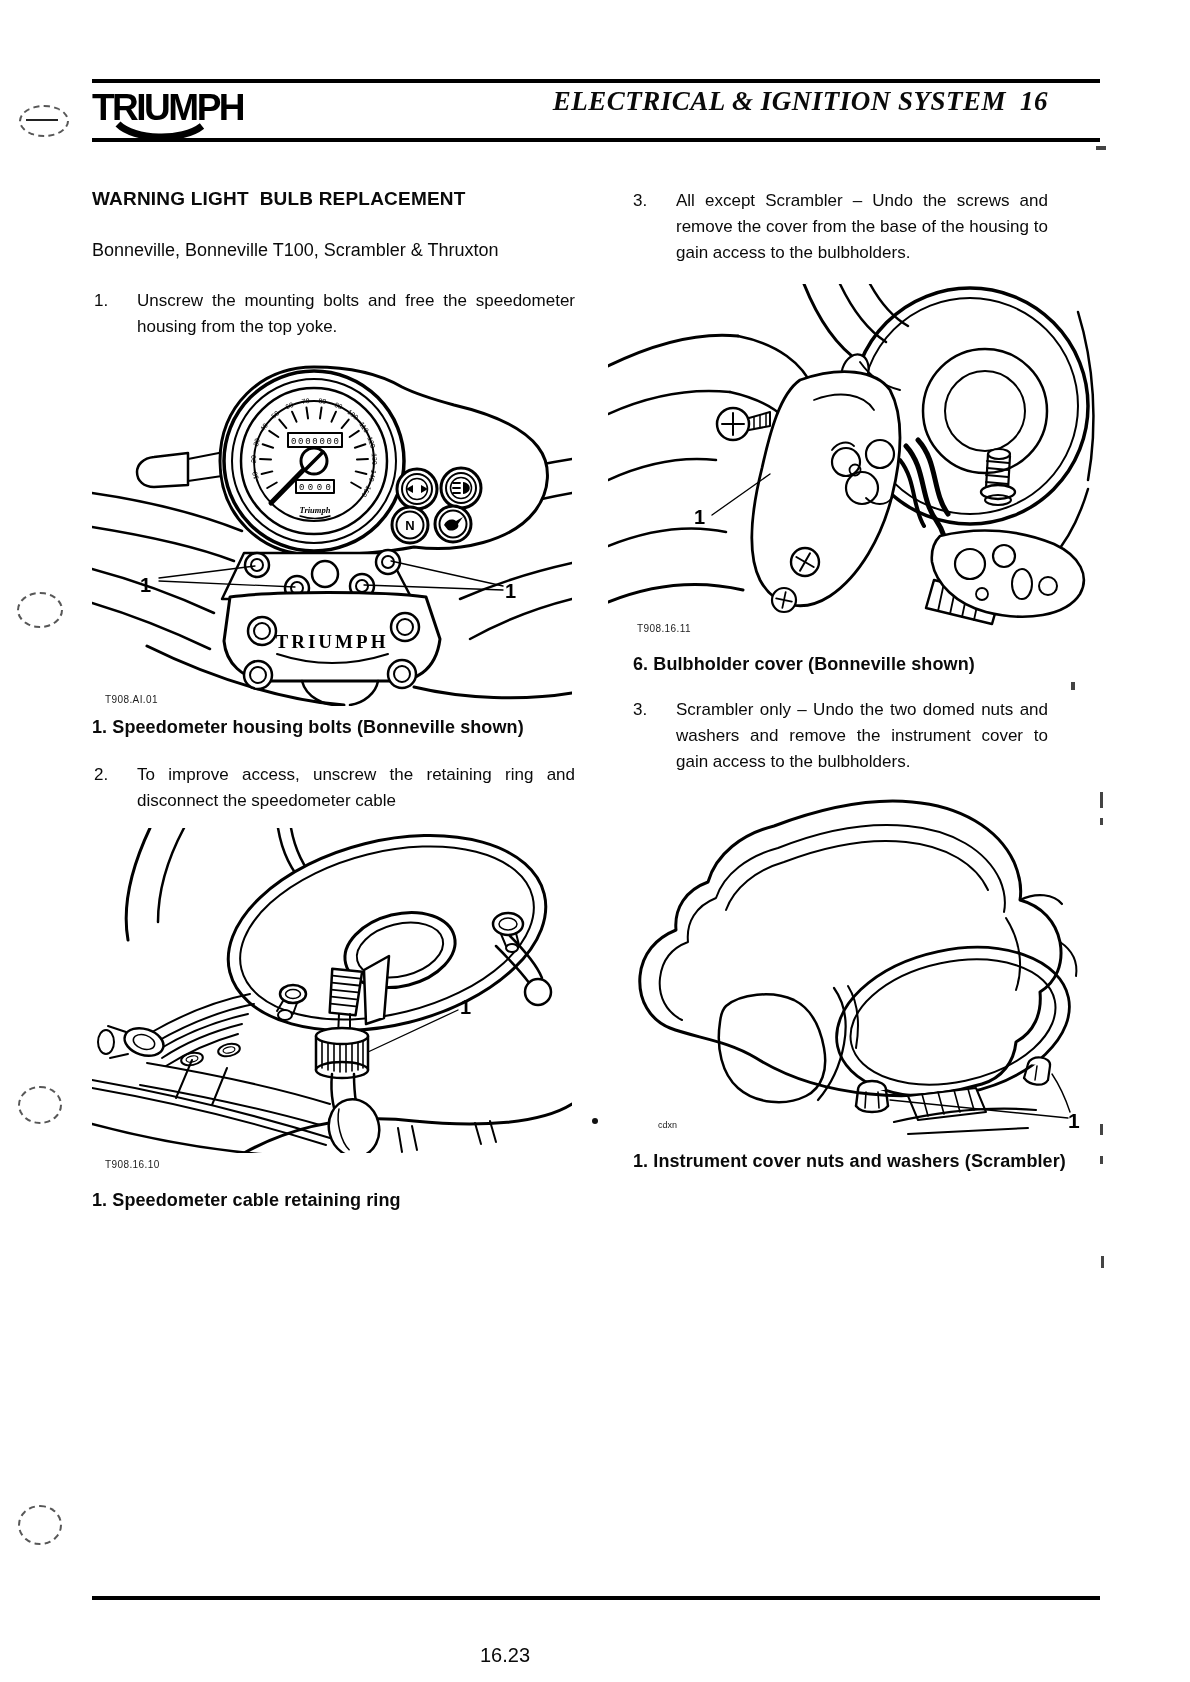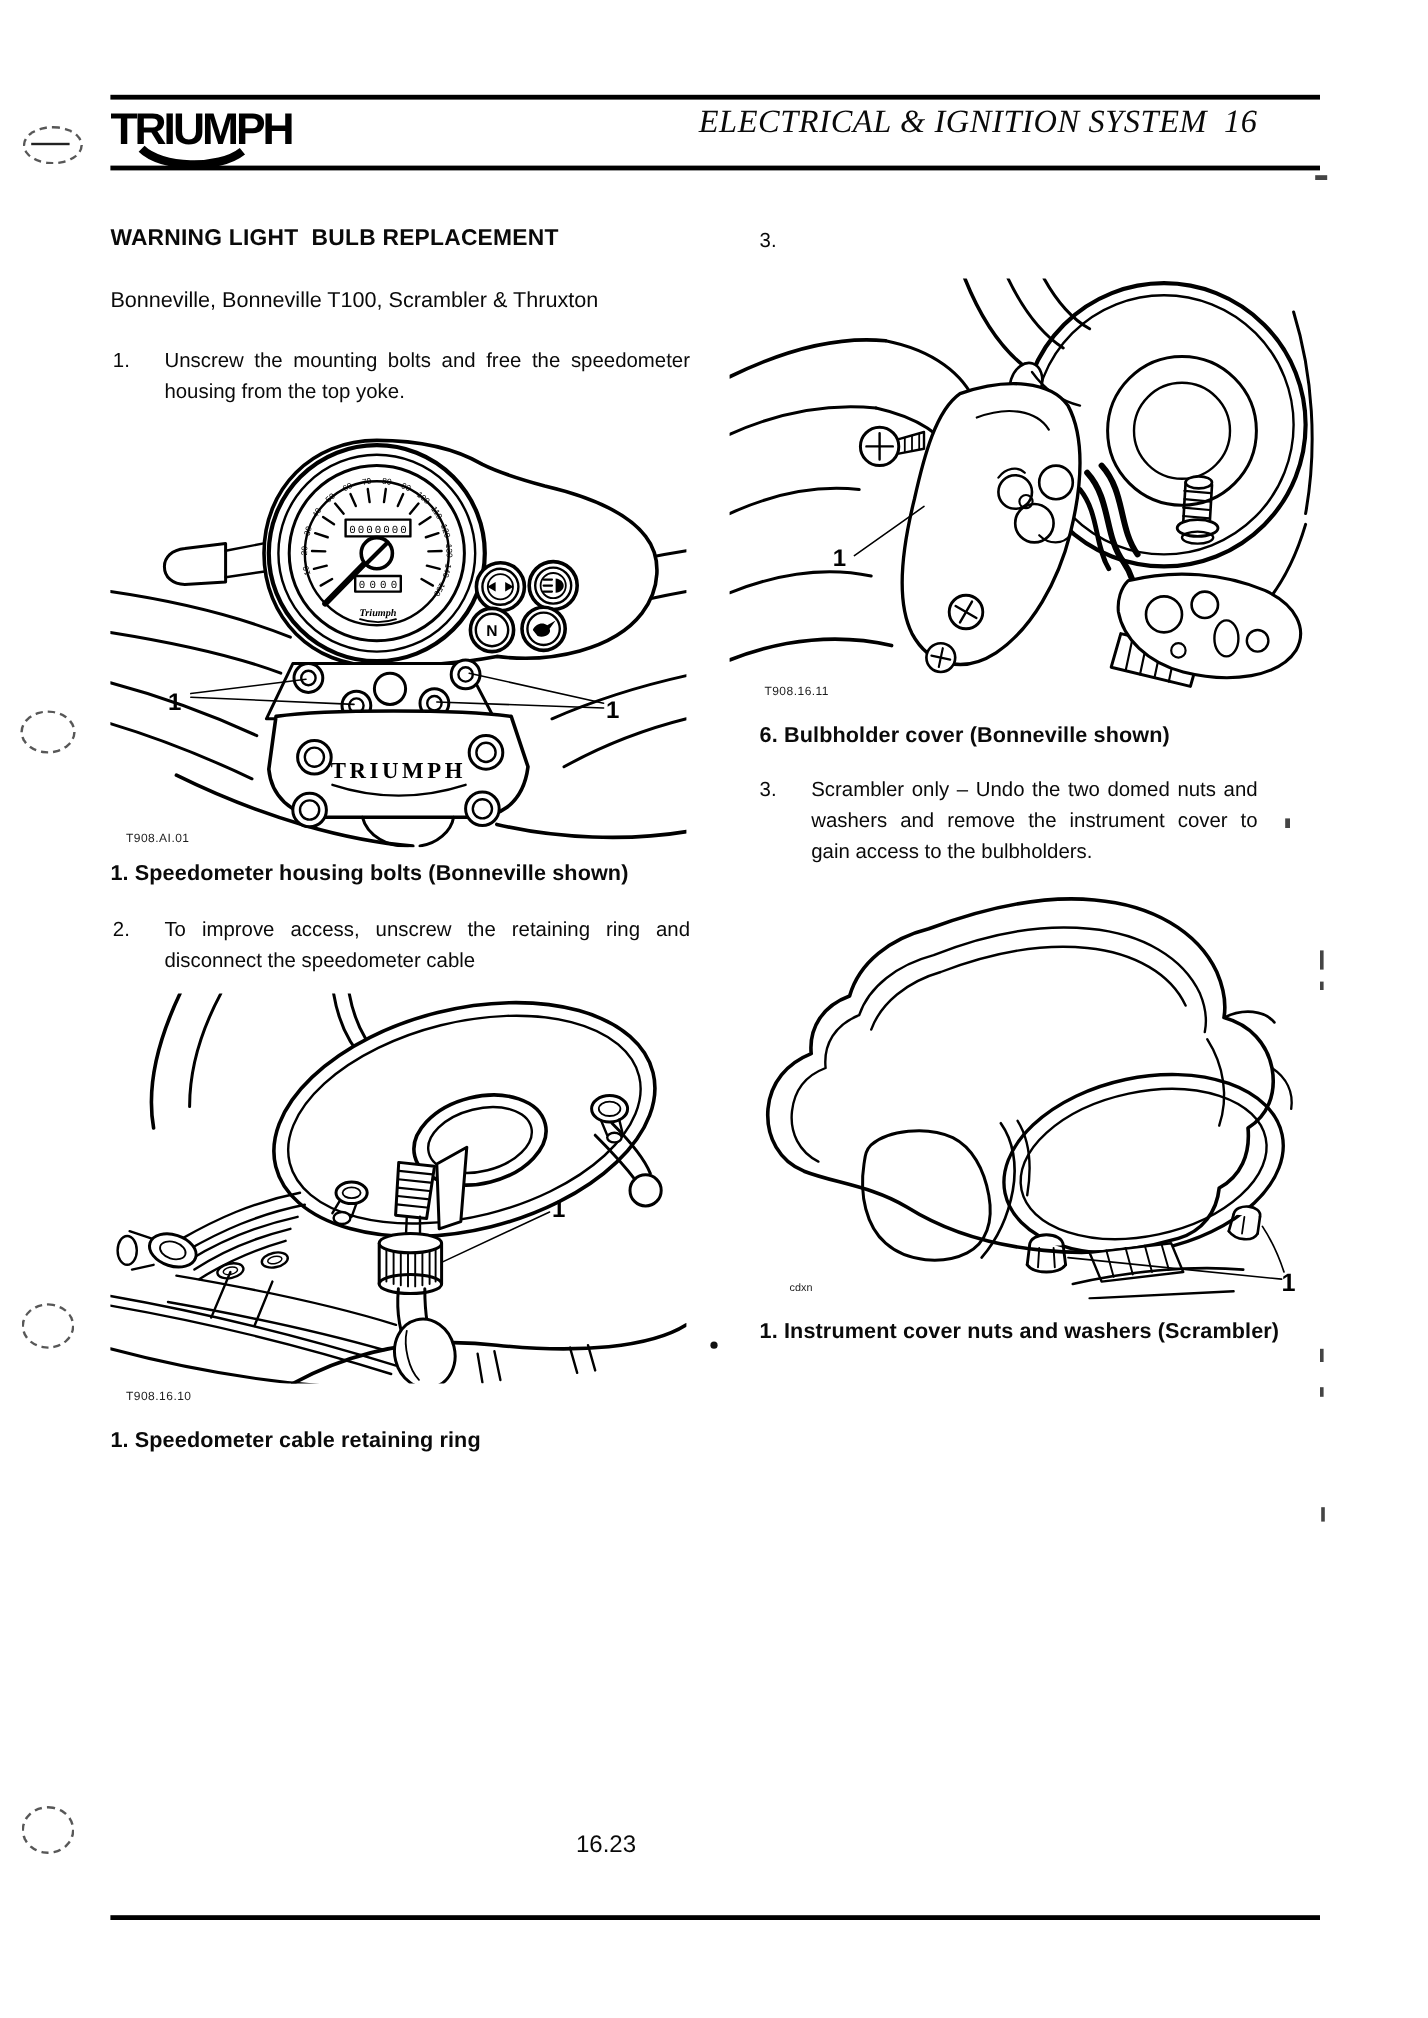--- a/index.html
+++ b/index.html
@@ -5,21 +5,21 @@
   html,body{margin:0;padding:0;background:#9a9a9a;}
   .page{position:relative;width:1190px;height:1682px;background:#ffffff;
         font-family:"Liberation Sans",sans-serif;color:#0a0a0a;overflow:hidden;margin:0 auto;}
   .rule{position:absolute;background:#000;}
   
   .hole{position:absolute;border:2px dashed #3a3a3a;border-radius:50%;opacity:.85;}
   .hole-line{position:absolute;background:#222;height:2px;}
   
   .logo-svg{position:absolute;left:90px;top:84px;}
   .header-title{position:absolute;top:86px;right:142px;font-family:"Liberation Serif",serif;
-        font-style:italic;font-weight:normal;font-size:27px;letter-spacing:.5px;white-space:nowrap;}
+        font-style:italic;font-weight:bold;font-size:27px;letter-spacing:.5px;white-space:nowrap;}
   .header-title .chapter{margin-left:14px;}
   
   .col{position:absolute;top:180px;}
   .col-left{left:92px;width:483px;}
   .col-right{left:608px;width:482px;}
   .section-heading{font-size:19px;font-weight:bold;margin:8px 0 12px 0;white-space:pre-wrap;letter-spacing:.2px;}
   .sub-heading{font-size:18px;font-weight:normal;margin:30px 0 0 0;}
   .step{display:flex;font-size:17px;line-height:26px;}
   .step .num{width:43px;flex:none;}
   .step .txt{flex:1;text-align:justify;}
@@ -36,21 +36,21 @@
   .col-left .fig-code{margin-left:13px;}
   .col-right .fig-code{margin-left:29px;}
   .fig1 + .fig-code{margin-top:-12px;}
   .fig-caption{font-size:18px;font-weight:bold;letter-spacing:.1px;}
   .col-right .fig-caption{margin-left:25px;}
   .cap1{margin-top:12px;} .cap2{margin-top:20px;}
   .cap3{margin-top:20px;} .cap4{margin-top:16px;}
   .code2{margin-top:6px;} .code3{margin-top:-16px;}
   
   .footer-rule{left:92px;top:1596px;width:1008px;height:4px;}
-  .page-num{position:absolute;top:1526px;left:0;width:1010px;text-align:center;font-size:20px;}
+  .page-num{position:absolute;top:1644px;left:0;width:1010px;text-align:center;font-size:20px;}
   
   .mark{position:absolute;background:#151515;opacity:.8;}
   .dot{position:absolute;background:#111;border-radius:50%;}
   svg{display:block;}
   svg text{font-family:"Liberation Sans",sans-serif;}
   .serif-text{font-family:"Liberation Serif",serif;}
 </style>
 </head>
 <body>
 
@@ -340,20 +340,21 @@
         <text x="368" y="186" font-size="20" font-weight="bold" fill="#000">1</text>
       </svg>
     </figure>
     <div class="fig-code code2">T908.16.10</div>
     <div class="fig-caption cap2">1. Speedometer cable retaining ring</div>
   </section>
 
   <section class="col col-right">
     <div class="step step3a">
       <span class="num">3.</span>
+      <p class="txt" style="margin:0">All except Scrambler – Undo the screws and remove the cover from the base of the housing to gain access to the bulbholders.</p>
     </div>
 
     <figure class="fig3">
       <svg width="490" height="355" viewBox="0 0 490 355">
         <g stroke="#000" fill="none" stroke-width="2.5" stroke-linecap="round" stroke-linejoin="round">
 
           <path d="M470 28 C486 80 490 140 480 196"></path>
           <path d="M480 205 C472 232 460 256 444 274"></path>
 
           <circle cx="362" cy="122" r="118" stroke-width="3.5" fill="#fff"></circle>

